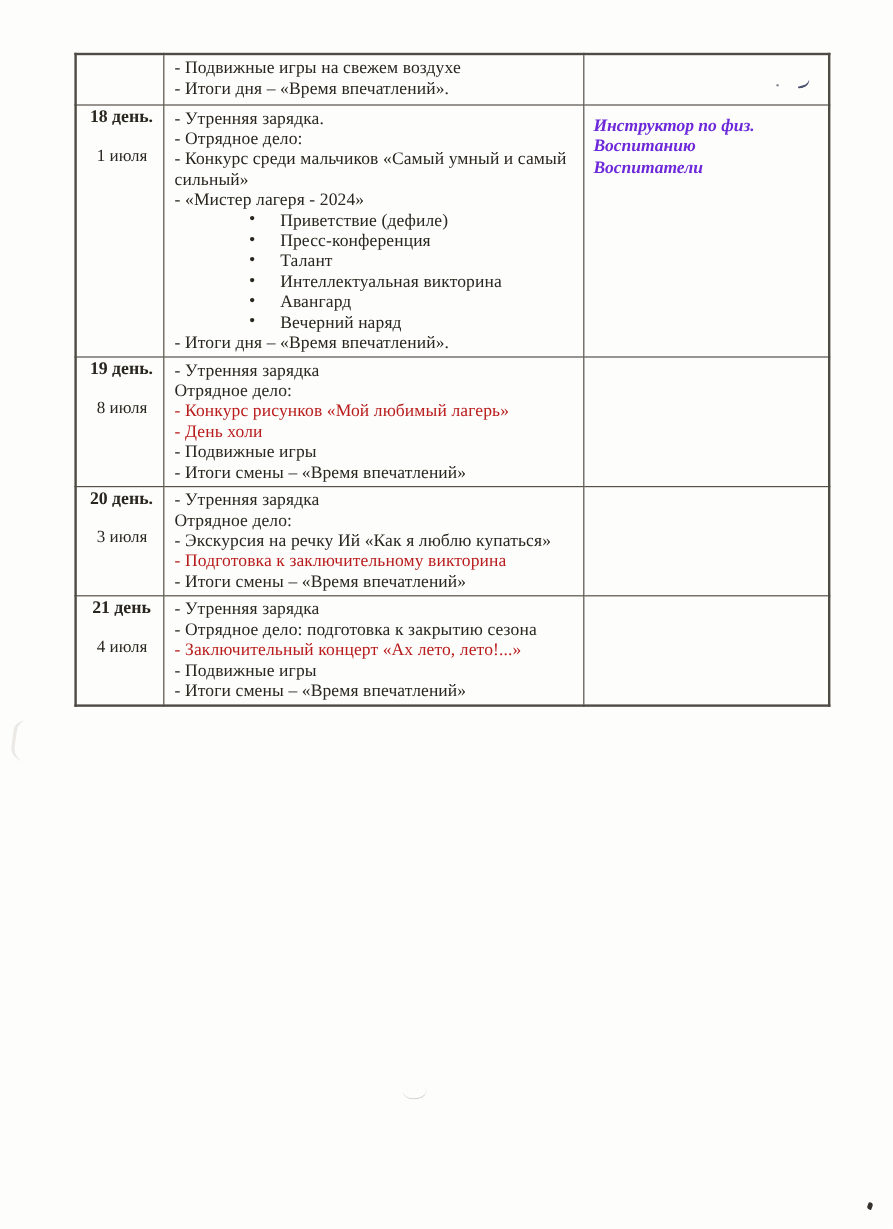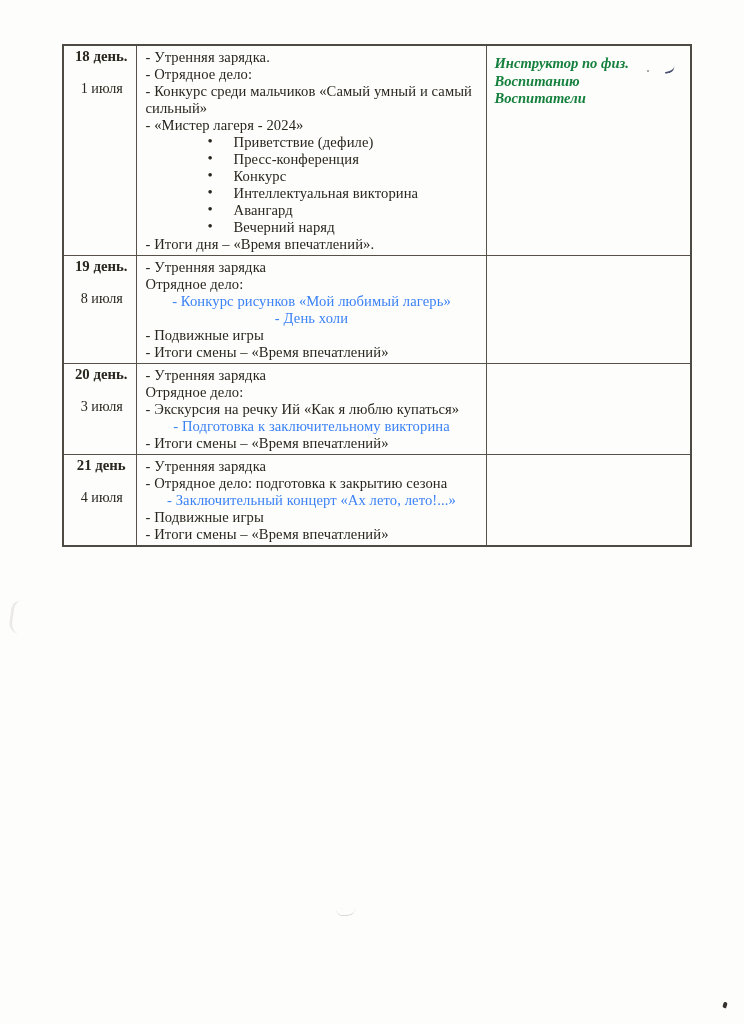--- a/index.html
+++ b/index.html
@@ -23,21 +23,21 @@
     vertical-align:top;
     padding:0;
     box-sizing:border-box;
   }
   .line{
     font-size:14.6px;
     line-height:17px;
     letter-spacing:.1px;
   }
   .act-cell{padding:3px 8px 2px 9px;}
-  .red{color:#3b82f6;text-align:center;}
+  .red{color:#b91c1c;}
   .bullet{position:relative;padding-left:88px;}
   .bullet .marker{
     position:absolute;left:62px;top:-1px;
     font-size:15px;
   }
   .day{
     font-weight:bold;
     font-size:14.8px;
     padding:2px 2px 0 5px;
     line-height:17px;
@@ -48,21 +48,21 @@
     padding:15px 2px 0 6px;
     line-height:17px;
     text-align:center;
   }
   .staff-cell{padding:9px 6px 0 8px;}
   .staff-line{
     font-style:italic;
     font-weight:bold;
     font-size:14.6px;
     line-height:17.5px;
-    color:#15803d;
+    color:#6d28d9;
   }
   
   .pen-mark{
     position:absolute;left:664px;top:64px;
     width:11px;height:7px;
     border-bottom:2.2px solid #394064;
     border-radius:0 0 7px 2px;
     transform:rotate(-14deg);
     opacity:.9;
   }
@@ -99,34 +99,42 @@
 <div class="page">
 
   <table class="schedule">
     <colgroup>
       <col style="width:73px">
       <col style="width:350px">
       <col style="width:205px">
     </colgroup>
 
     <tbody>
+        <tr style="height:42px;">
+      <td></td>
+      <td class="act-cell">
+        <div class="line">- Подвижные игры на свежем воздухе</div>
+        <div class="line">- Итоги дня – «Время впечатлений».</div>
+      </td>
+      <td></td>
+    </tr>
 
     <tr style="height:206px;">
       <td>
         <div class="day">18 день.</div>
         <div class="date">1 июля</div>
       </td>
       <td class="act-cell">
         <div class="line">- Утренняя зарядка.</div>
         <div class="line">- Отрядное дело:</div>
         <div class="line">- Конкурс среди мальчиков «Самый умный и самый сильный»</div>
         <div class="line">- «Мистер лагеря - 2024»</div>
         <div class="line bullet"><span class="marker">•</span><span>Приветствие (дефиле)</span></div>
         <div class="line bullet"><span class="marker">•</span><span>Пресс-конференция</span></div>
-        <div class="line bullet"><span class="marker">•</span><span>Конкурс</span></div>
+        <div class="line bullet"><span class="marker">•</span><span>Талант</span></div>
         <div class="line bullet"><span class="marker">•</span><span>Интеллектуальная викторина</span></div>
         <div class="line bullet"><span class="marker">•</span><span>Авангард</span></div>
         <div class="line bullet"><span class="marker">•</span><span>Вечерний наряд</span></div>
         <div class="line">- Итоги дня – «Время впечатлений».</div>
       </td>
       <td class="staff-cell">
         <div class="staff-line">Инструктор по физ.</div>
         <div class="staff-line">Воспитанию</div>
         <div class="staff-line">Воспитатели</div>
       </td>

